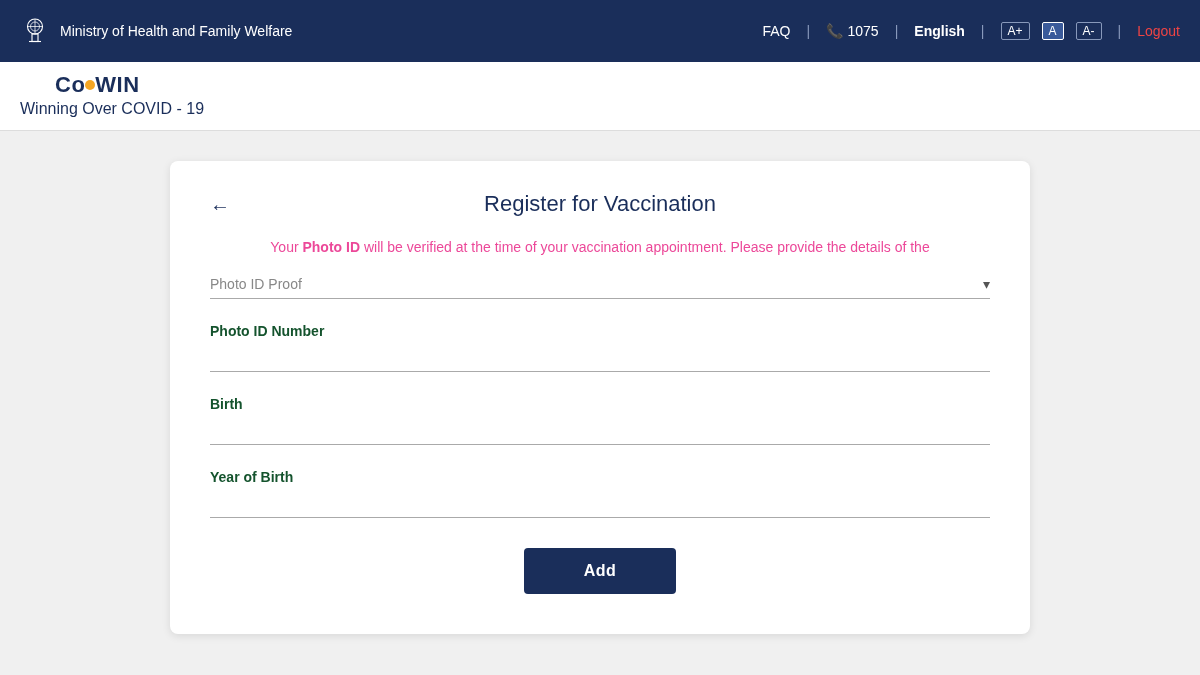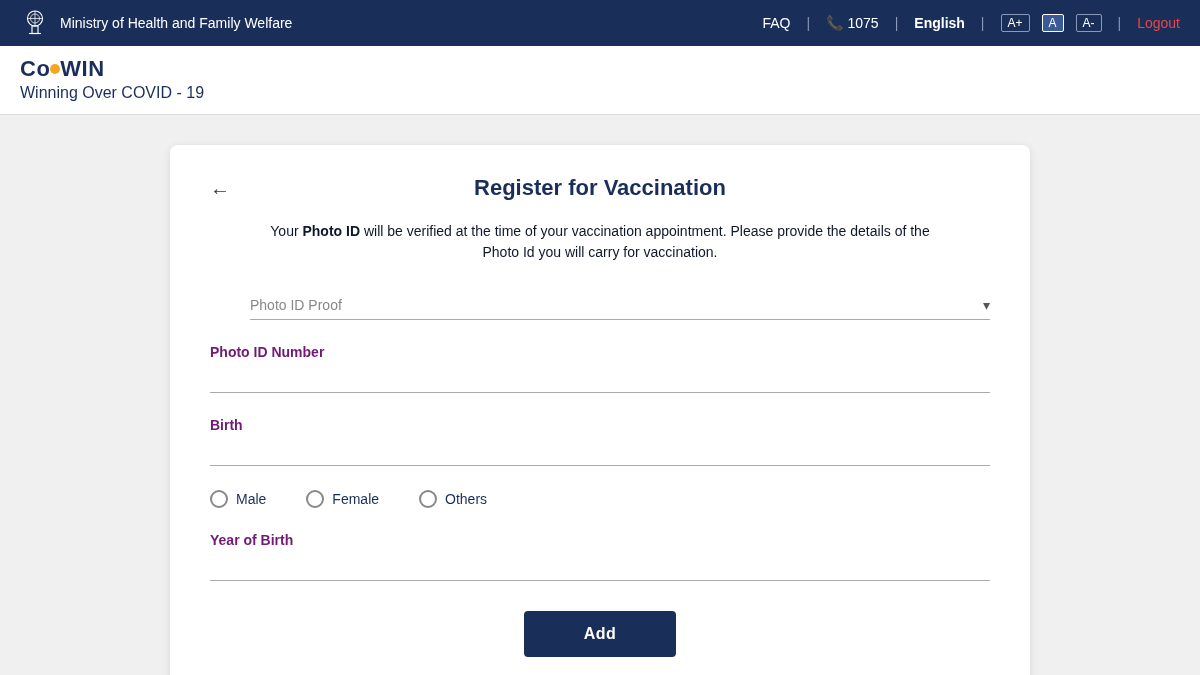--- a/index.html
+++ b/index.html
@@ -10,21 +10,21 @@
     }
 
     
     .top-header {
       background: #1a2e5a;
       color: white;
       display: flex;
       align-items: center;
       justify-content: space-between;
       padding: 0 20px;
-      height: 46px;
+      height: 62px;
     }
     .top-header-left {
       display: flex;
       align-items: center;
       gap: 10px;
       font-size: 14px;
       font-weight: 500;
     }
     .emblem {
       width: 30px;
@@ -77,20 +77,21 @@
       flex-direction: column;
     }
     .cowin-title {
       font-size: 22px;
       font-weight: bold;
       color: #1a2e5a;
       letter-spacing: 0.5px;
     }
     .cowin-title .co {
       color: #1a2e5a;
+      margin-left: 35px;
     }
     .cowin-title .dash {
       color: #1a2e5a;
     }
     .cowin-title .dot {
       display: inline-block;
       width: 10px;
       height: 10px;
       background: #f5a623;
       border-radius: 50%;
@@ -127,61 +128,60 @@
       color: #1a2e5a;
       cursor: pointer;
       font-weight: bold;
       position: absolute;
       left: 0;
     }
     .form-title {
       flex: 1;
       text-align: center;
       font-size: 22px;
-      font-weight: bold;
+      font-weight: normal;
       color: #1a2e5a;
     }
     .form-subtitle {
       text-align: center;
       font-size: 14px;
-      color: #0f172a;
-      margin-bottom: 28px;
+      color: #ec4899;
+      margin-bottom: 12px;
       line-height: 1.5;
     }
     .form-subtitle strong {
       font-weight: bold;
     }
 
     
     .field-group {
       margin-bottom: 24px;
     }
     .field-label {
       font-size: 14px;
       font-weight: bold;
-      color: #701a75;
+      color: #14532d;
       margin-bottom: 4px;
       display: block;
     }
     .field-input {
       width: 100%;
       border: none;
       border-bottom: 1.5px solid #aaa;
       padding: 6px 0;
       font-size: 14px;
       color: #333;
       background: transparent;
       outline: none;
     }
     .field-select-wrapper {
       display: flex;
       align-items: flex-end;
       border-bottom: 1.5px solid #aaa;
       padding: 6px 0;
-      margin-left: 40px;
     }
     .field-select-label {
       flex: 1;
       font-size: 14px;
       color: #888;
     }
     .dropdown-icon {
       color: #555;
       font-size: 14px;
     }
@@ -271,55 +271,41 @@
 
 <div class="main-content">
   <div class="form-card">
 
     <div class="form-header">
       <span class="back-arrow">←</span>
       <h2 class="form-title">Register for Vaccination</h2>
     </div>
 
     <p class="form-subtitle">
-      <span>Your </span><strong>Photo ID</strong><span> will be verified at the time of your vaccination appointment. Please provide the details of the</span><br><span>Photo Id you will carry for vaccination.</span>
+      <span>Your </span><strong>Photo ID</strong><span> will be verified at the time of your vaccination appointment. Please provide the details of the</span><br>
     </p>
 
     <div class="field-group">
       <div class="field-select-wrapper">
         <span class="field-select-label">Photo ID Proof</span>
         <span class="dropdown-icon">▾</span>
       </div>
     </div>
 
     <div class="field-group">
       <label class="field-label">Photo ID Number</label>
       <input class="field-input" type="text" style="">
     </div>
 
     <div class="field-group">
       <label class="field-label">Birth</label>
       <input class="field-input" type="text" style="">
     </div>
 
     <div class="field-group">
-      <div class="gender-options">
-        <label class="radio-option">
-          <span class="radio-circle"></span>
-          <span>Male</span>
-        </label>
-        <label class="radio-option">
-          <span class="radio-circle"></span>
-          <span>Female</span>
-        </label>
-        <label class="radio-option">
-          <span class="radio-circle"></span>
-          <span>Others</span>
-        </label>
-      </div>
     </div>
 
     <div class="field-group">
       <label class="field-label">Year of Birth</label>
       <input class="field-input" type="text" style="">
     </div>
 
     <div class="add-button-wrapper">
       <button class="add-button">Add</button>
     </div>

